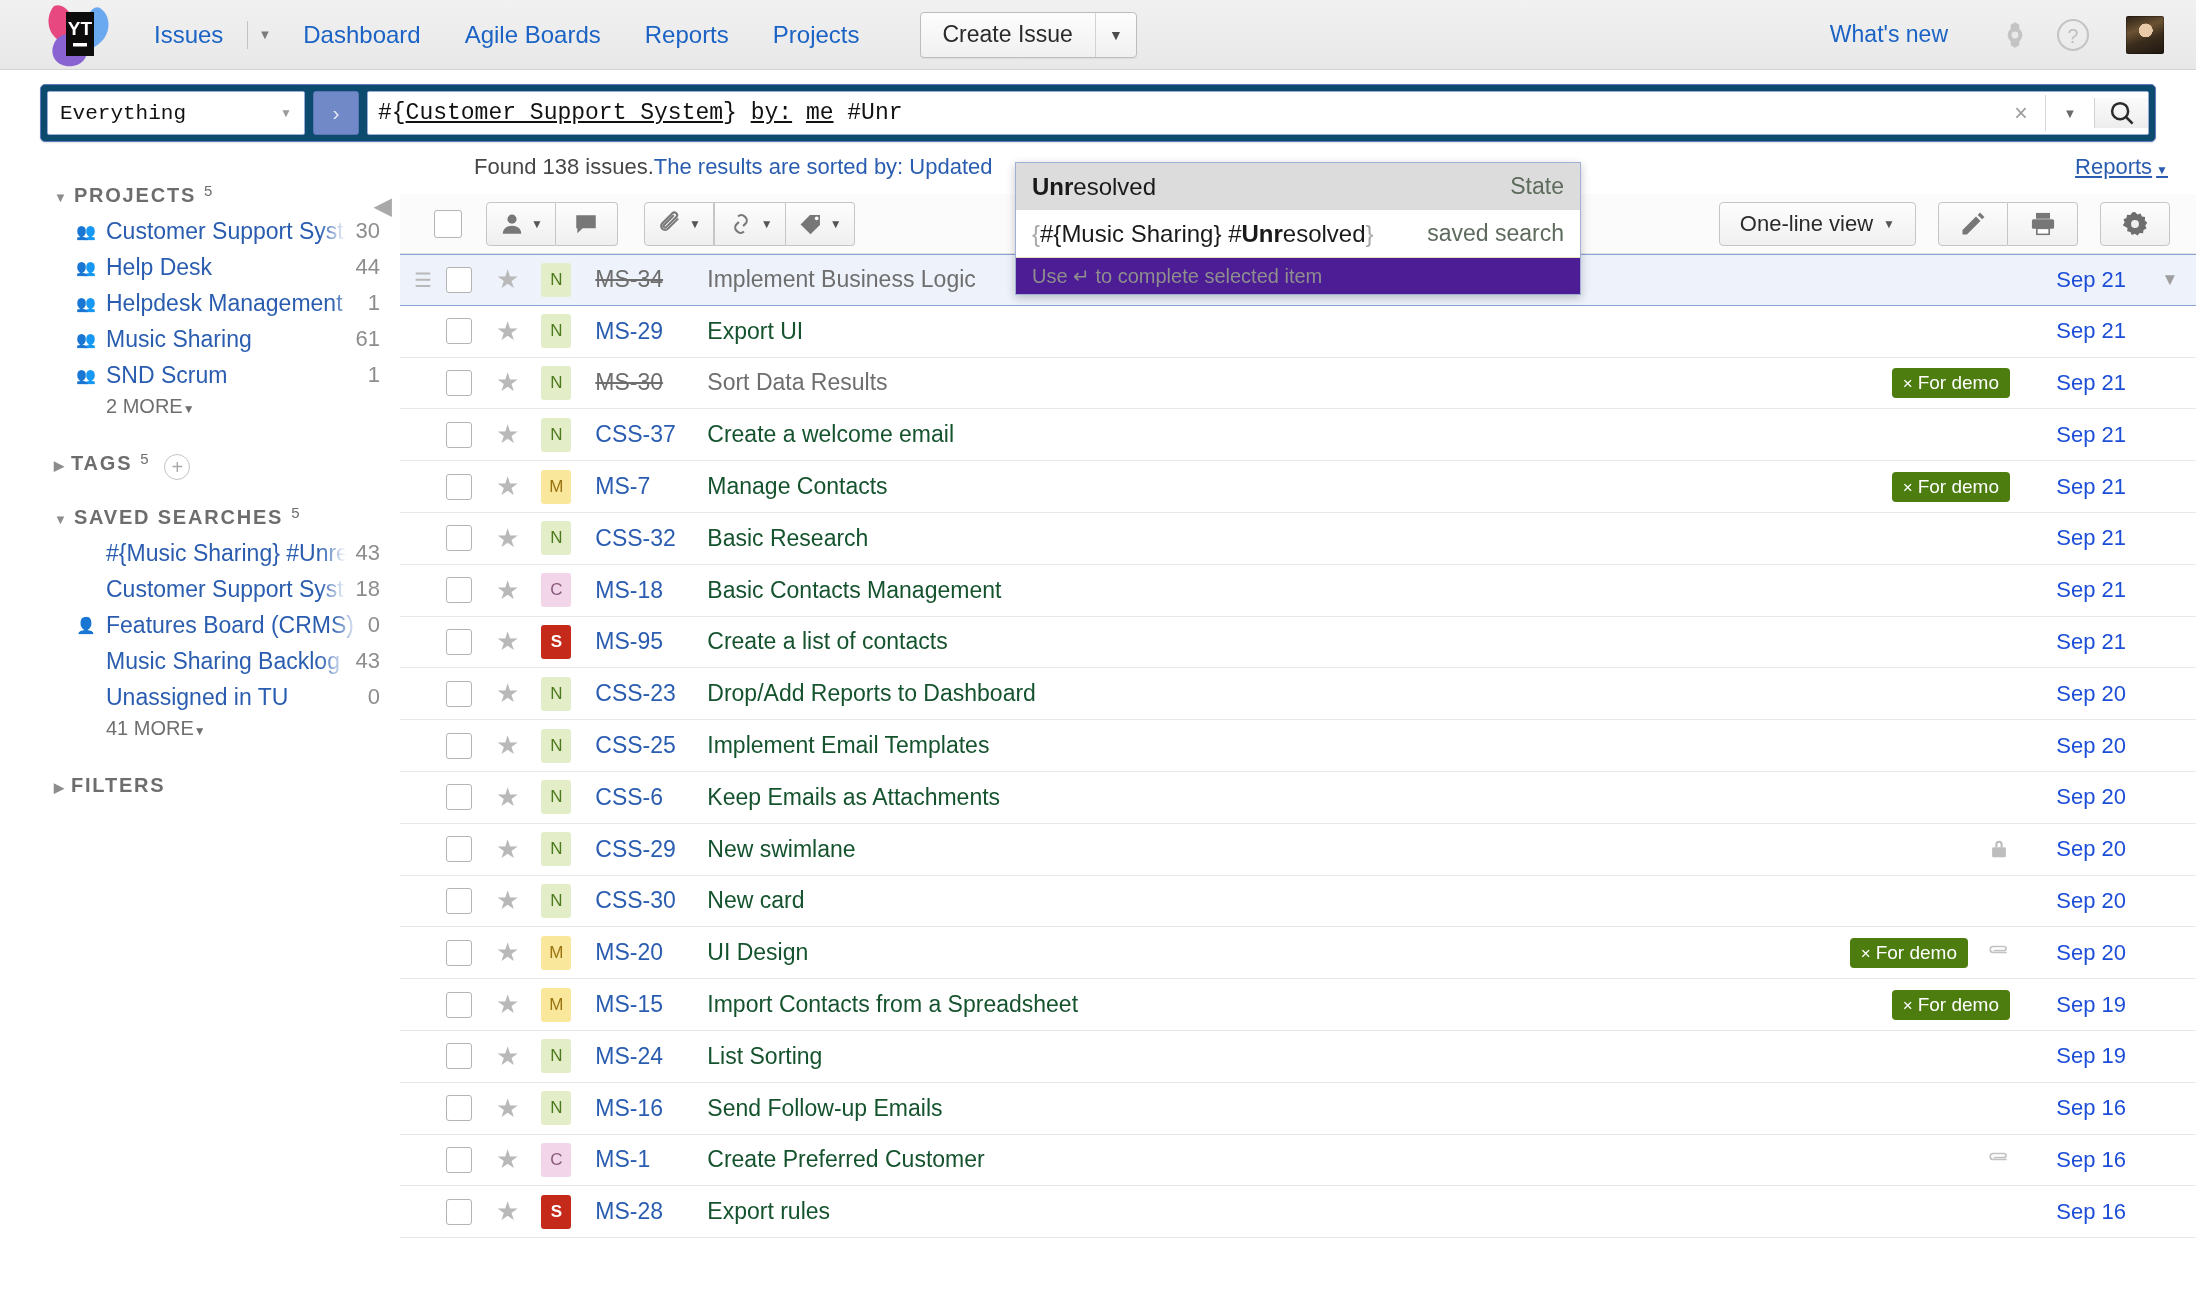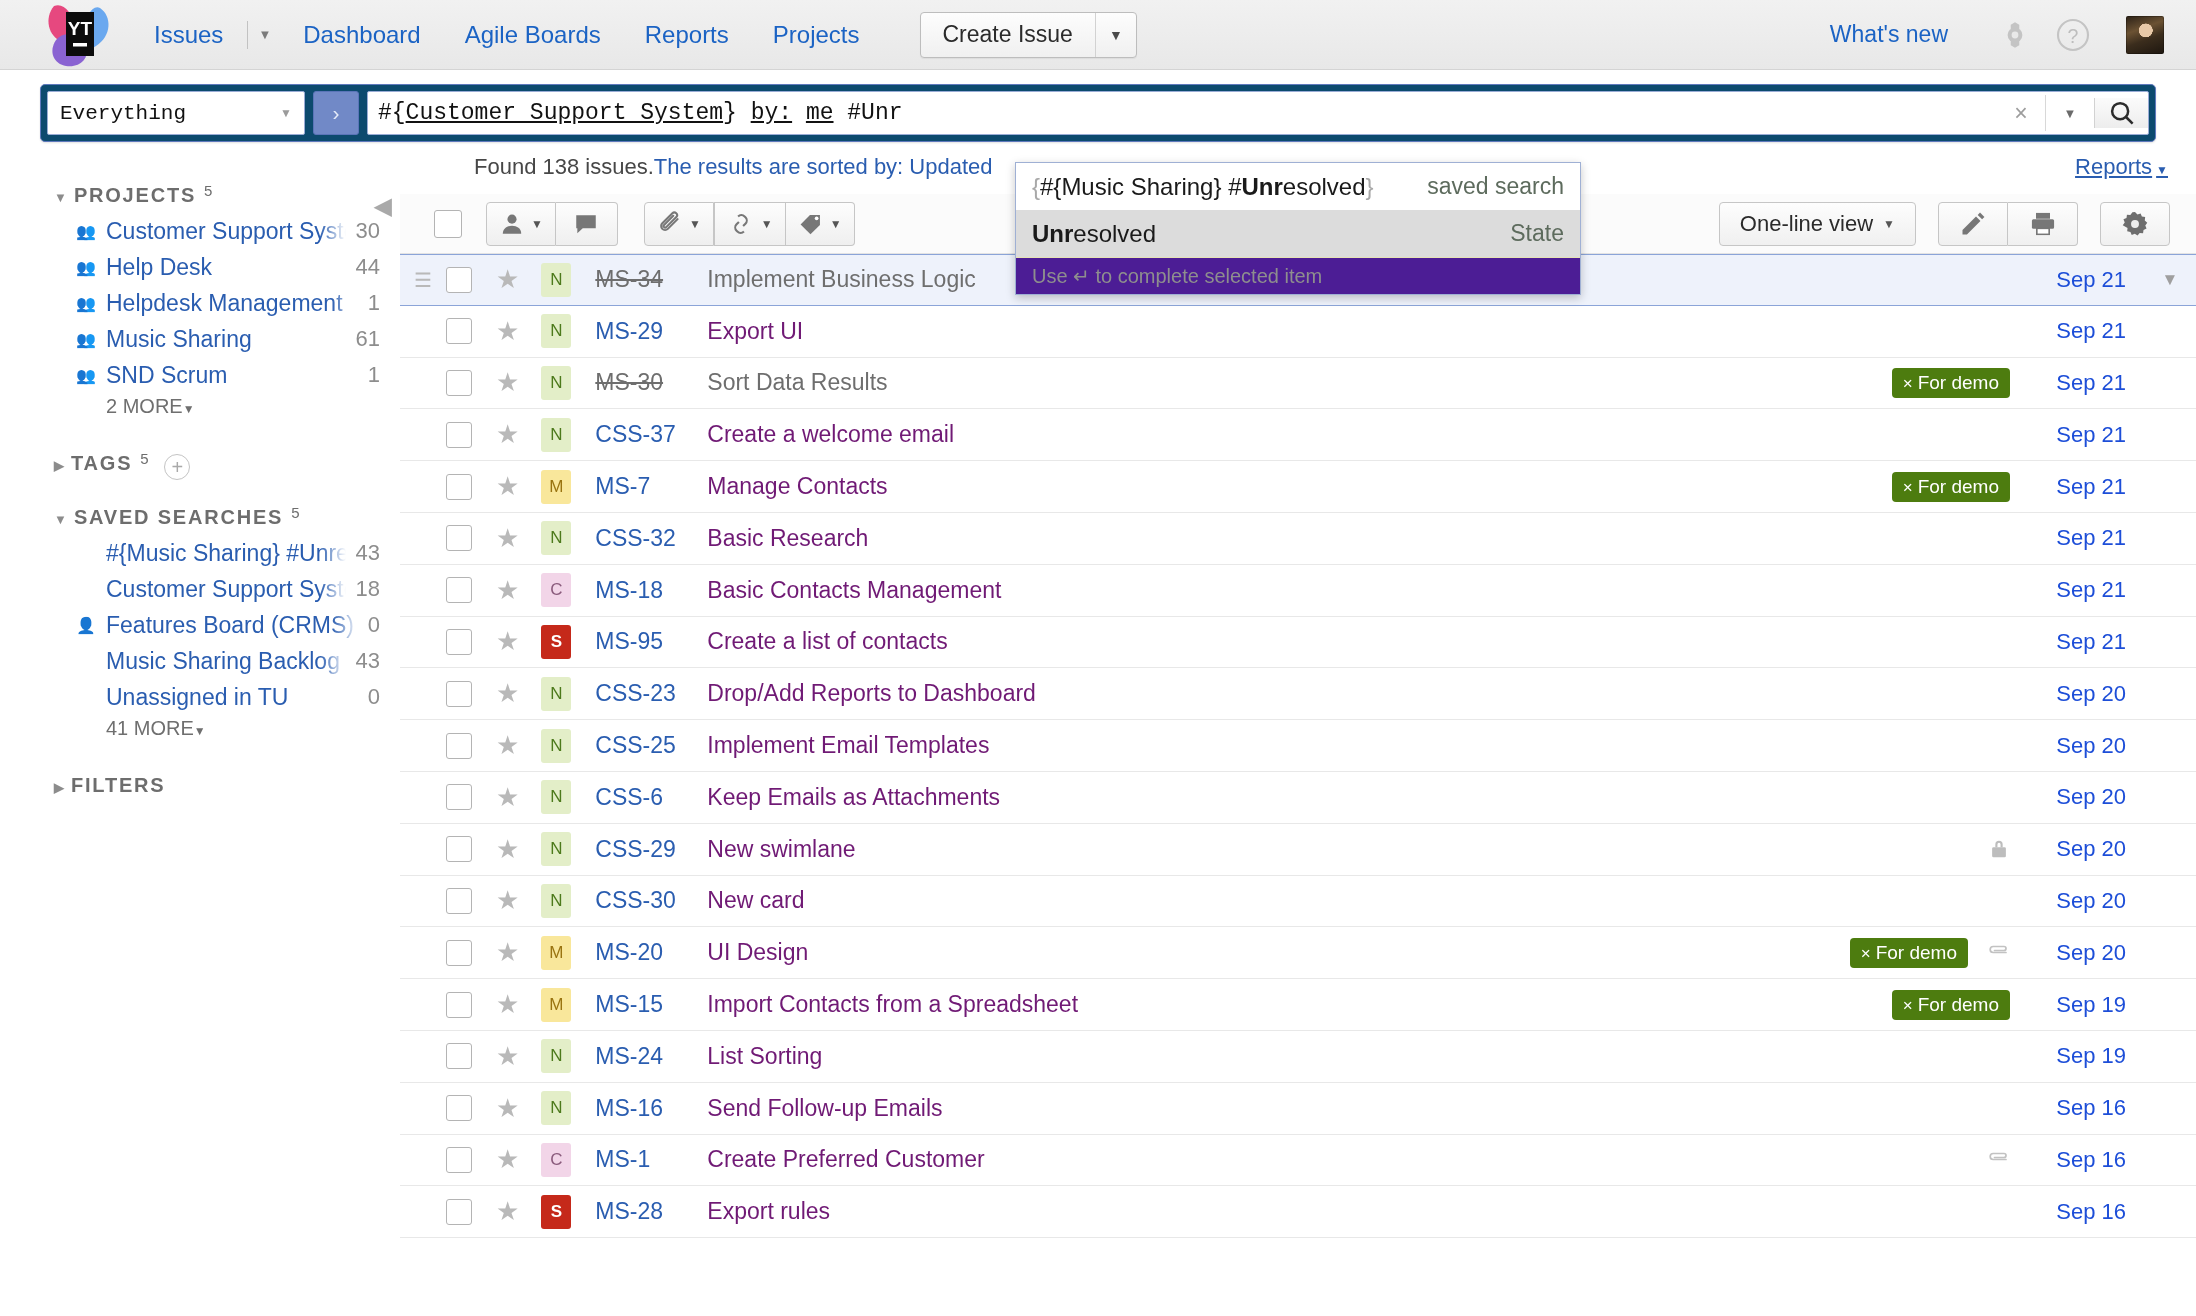--- a/index.html
+++ b/index.html
@@ -240,21 +240,21 @@
     font-size:17px; flex:0 0 auto;
   }
   .pri.N { background:#e3eec8; color:#4d7a1c; }
   .pri.M { background:#f9e79b; color:#9a7411; }
   .pri.C { background:#f2d5e8; color:#8a5b7c; }
   .pri.S { background:#c5291a; color:#fff; font-weight:bold; }
   .rid {
     font-size:23px; color:#2a5db0; margin-left:24px;
     width:112px; flex:0 0 auto;
   }
-  .rsum { font-size:23px; color:#701a75; white-space:nowrap; }
+  .rsum { font-size:23px; color:#14532d; white-space:nowrap; }
   .row.resolved .rid, .row.resolved .rsum { color:#6e6e6e; }
   .row.resolved .rid { text-decoration:line-through; }
   .row.resolved .rsum { text-decoration:none; }
   .r-right { margin-left:auto; display:flex; align-items:center; gap:18px; padding-right:0; }
   .tag {
     background:#4d7c0f; color:#fff; font-size:19px;
     border-radius:4px; padding:4px 11px; white-space:nowrap;
   }
   .tag .x { margin-right:5px; font-size:17px; }
   .r-ico { color:#b7b7b7; display:flex; align-items:center; }
@@ -328,27 +328,27 @@
     <div class="q-search">
       <svg width="30" height="30" viewBox="0 0 24 24" fill="none" stroke="#2c2c2c" stroke-width="2">
         <circle cx="10.5" cy="10.5" r="6.4"></circle>
           <line x1="15.2" y1="15.2" x2="20.5" y2="20.5"></line>
       </svg>
     </div>
   </div>
 </div>
 
 <div class="autocomplete">
+  <div class="ac-row sel">
+    <span class="ac-name"><b>Unr</b><span>esolved</span></span>
+    <span class="ac-type">State</span>
+  </div>
   <div class="ac-row">
     <span class="ac-name"><span class="muted">{</span>#{Music Sharing} #<b>Unr</b>esolved<span class="muted">}</span></span>
     <span class="ac-type">saved search</span>
-  </div>
-  <div class="ac-row sel">
-    <span class="ac-name"><b>Unr</b><span>esolved</span></span>
-    <span class="ac-type">State</span>
   </div>
   <div class="ac-hint">Use ↵ to complete selected item</div>
 </div>
 
 <div class="body">
 
   <div class="sidebar">
     <div class="collapse-arrow">◀</div>
 
     <div class="sec-head">

